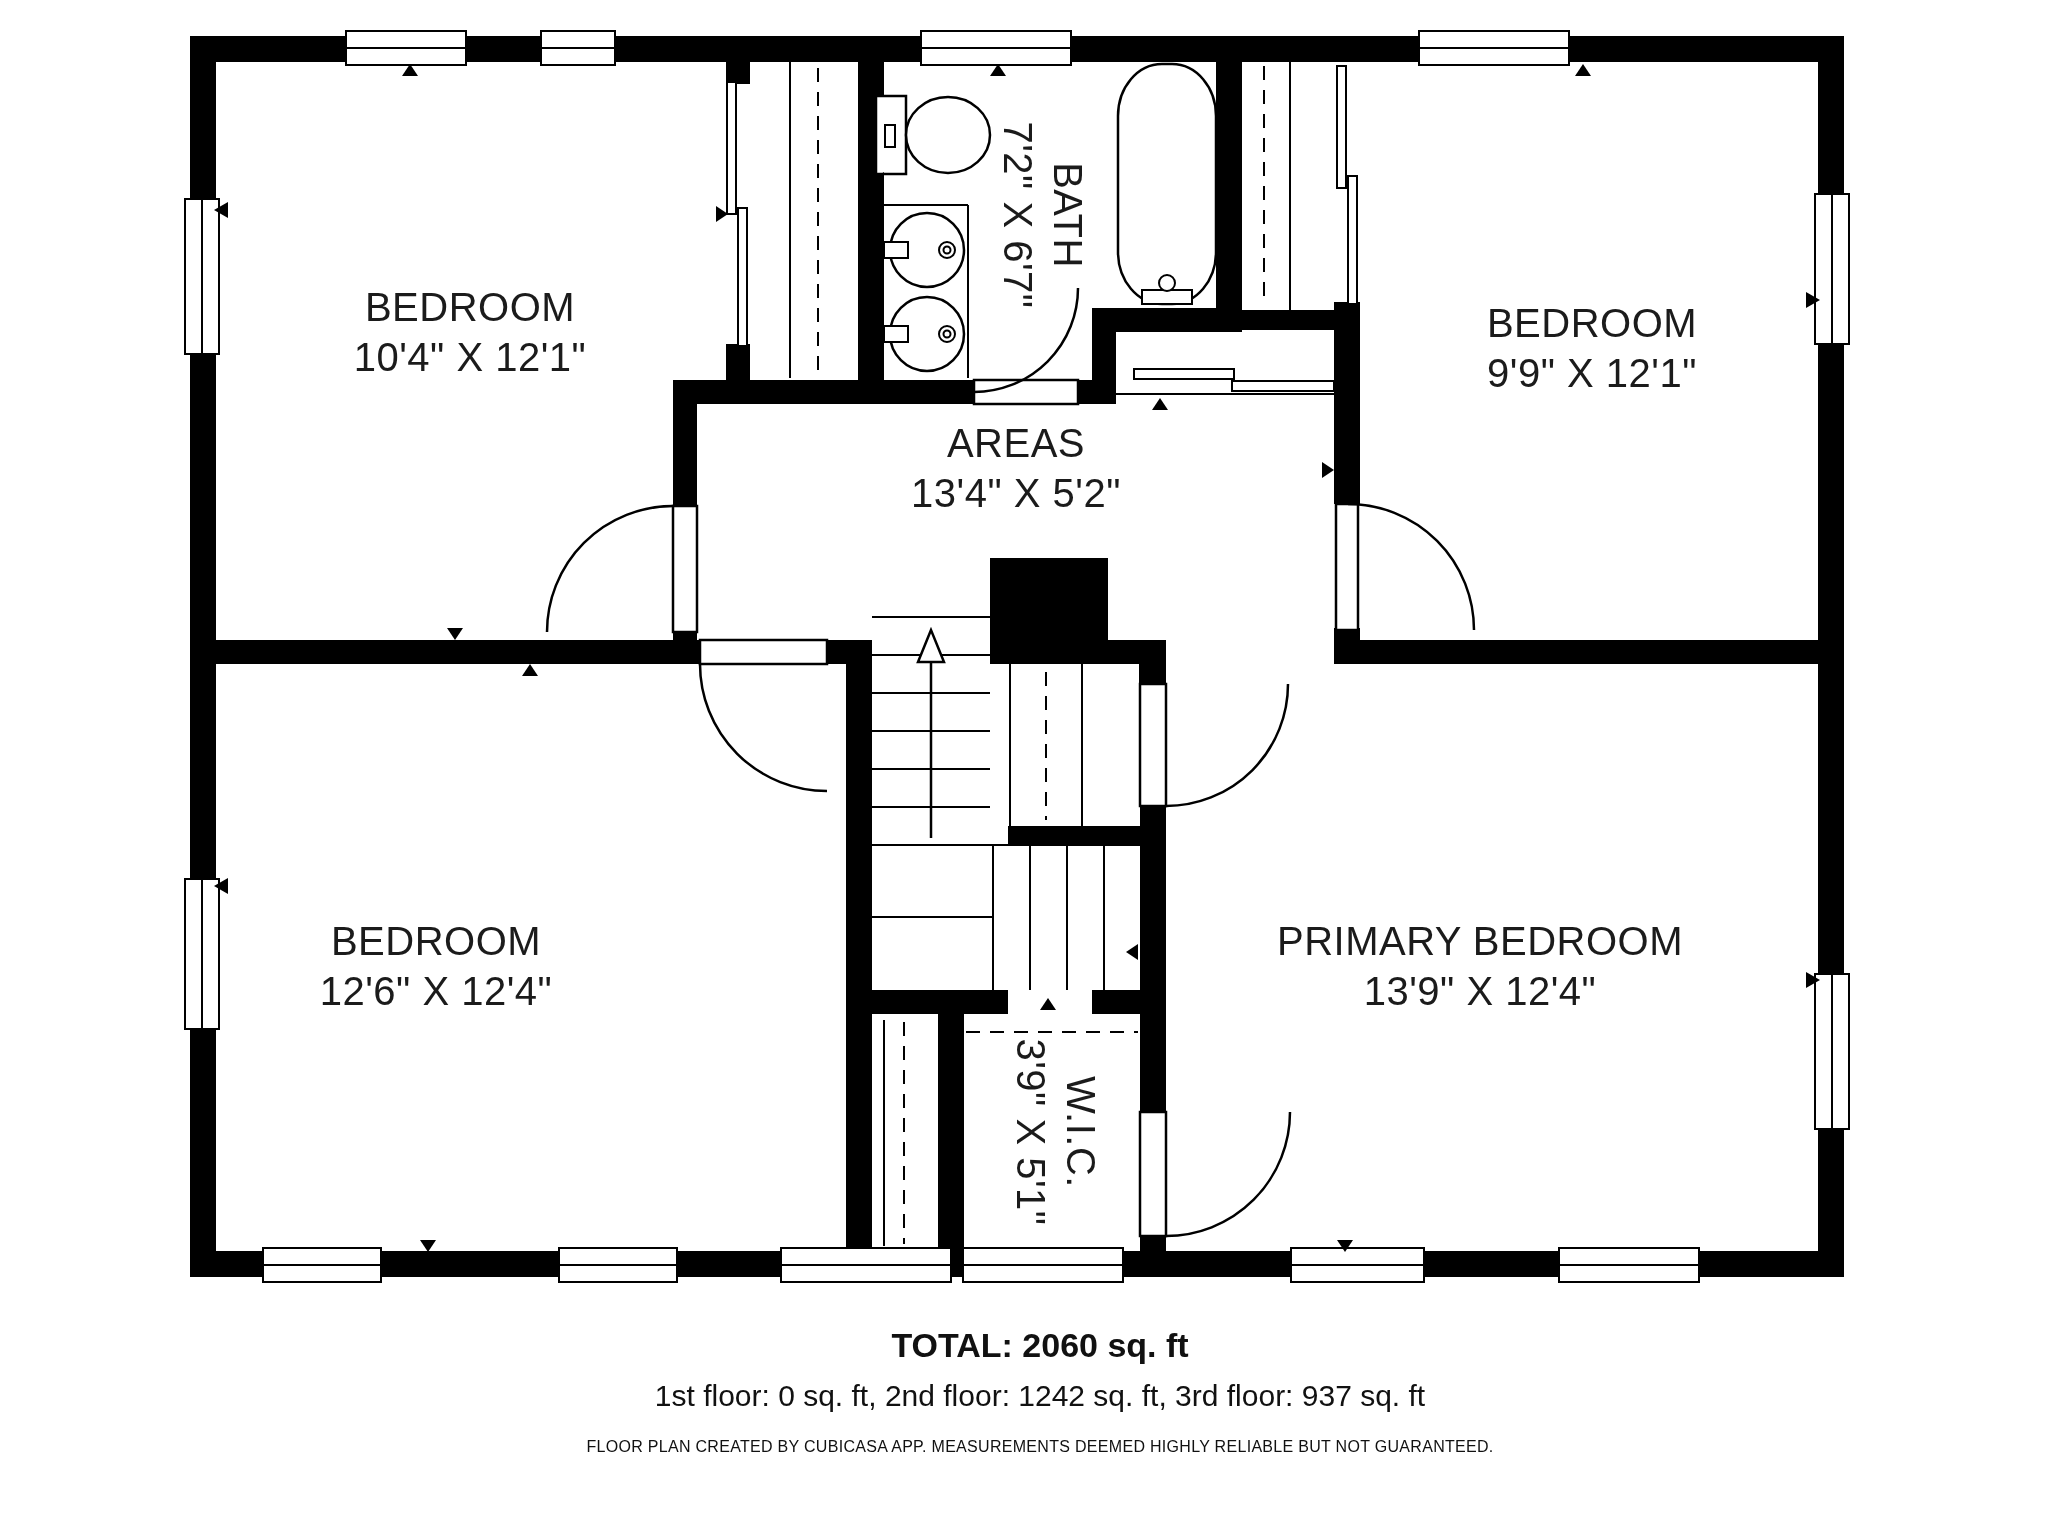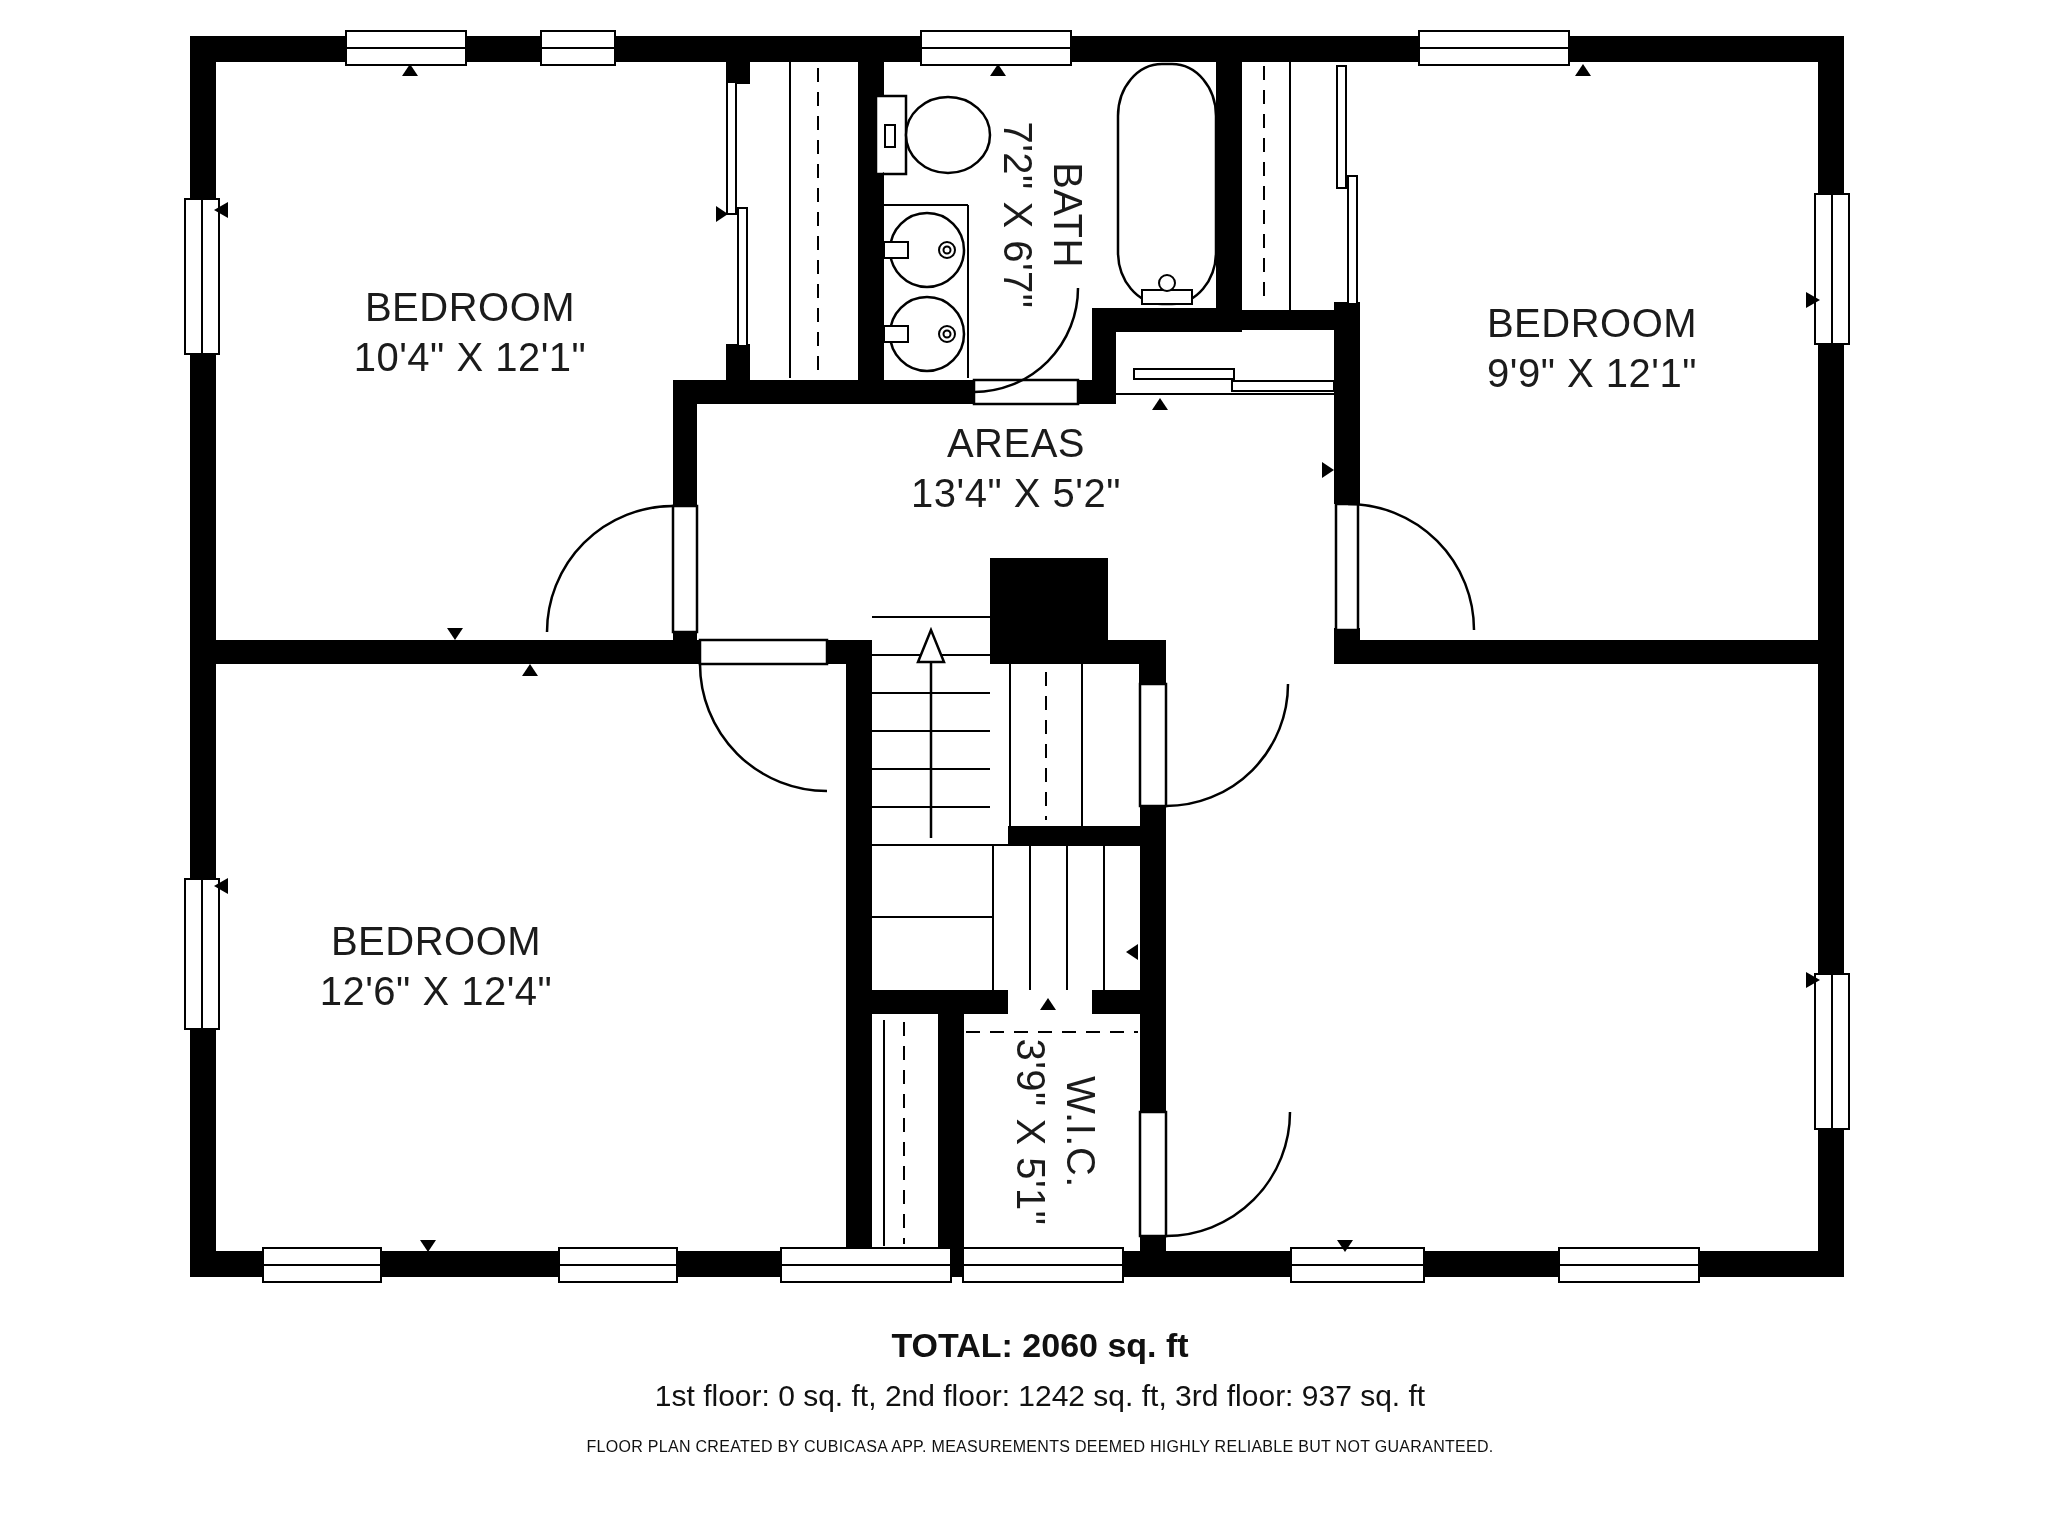--- a/index.html
+++ b/index.html
@@ -201,20 +201,24 @@
     <span>7'2" X 6'7"</span>
   </div>
   <div class="room-label" style="left:1016px;top:468px">
     <span>AREAS</span>
     <span>13'4" X 5'2"</span>
   </div>
   <div class="room-label" style="left:436px;top:966px">
     <span>BEDROOM</span>
     <span>12'6" X 12'4"</span>
   </div>
+  <div class="room-label" style="left:1480px;top:966px">
+    <span>PRIMARY BEDROOM</span>
+    <span>13'9" X 12'4"</span>
+  </div>
   <div class="room-label rot" style="left:1056px;top:1132px">
     <span>W.I.C.</span>
     <span>3'9" X 5'1"</span>
   </div>
 
   <div class="footer" style="top:1326px">
     <div class="total">TOTAL: 2060 sq. ft</div>
     <div class="line">1st floor: 0 sq. ft, 2nd floor: 1242 sq. ft, 3rd floor: 937 sq. ft</div>
     <div class="disclaimer">FLOOR PLAN CREATED BY CUBICASA APP. MEASUREMENTS DEEMED HIGHLY RELIABLE BUT NOT GUARANTEED.</div>
   </div>

